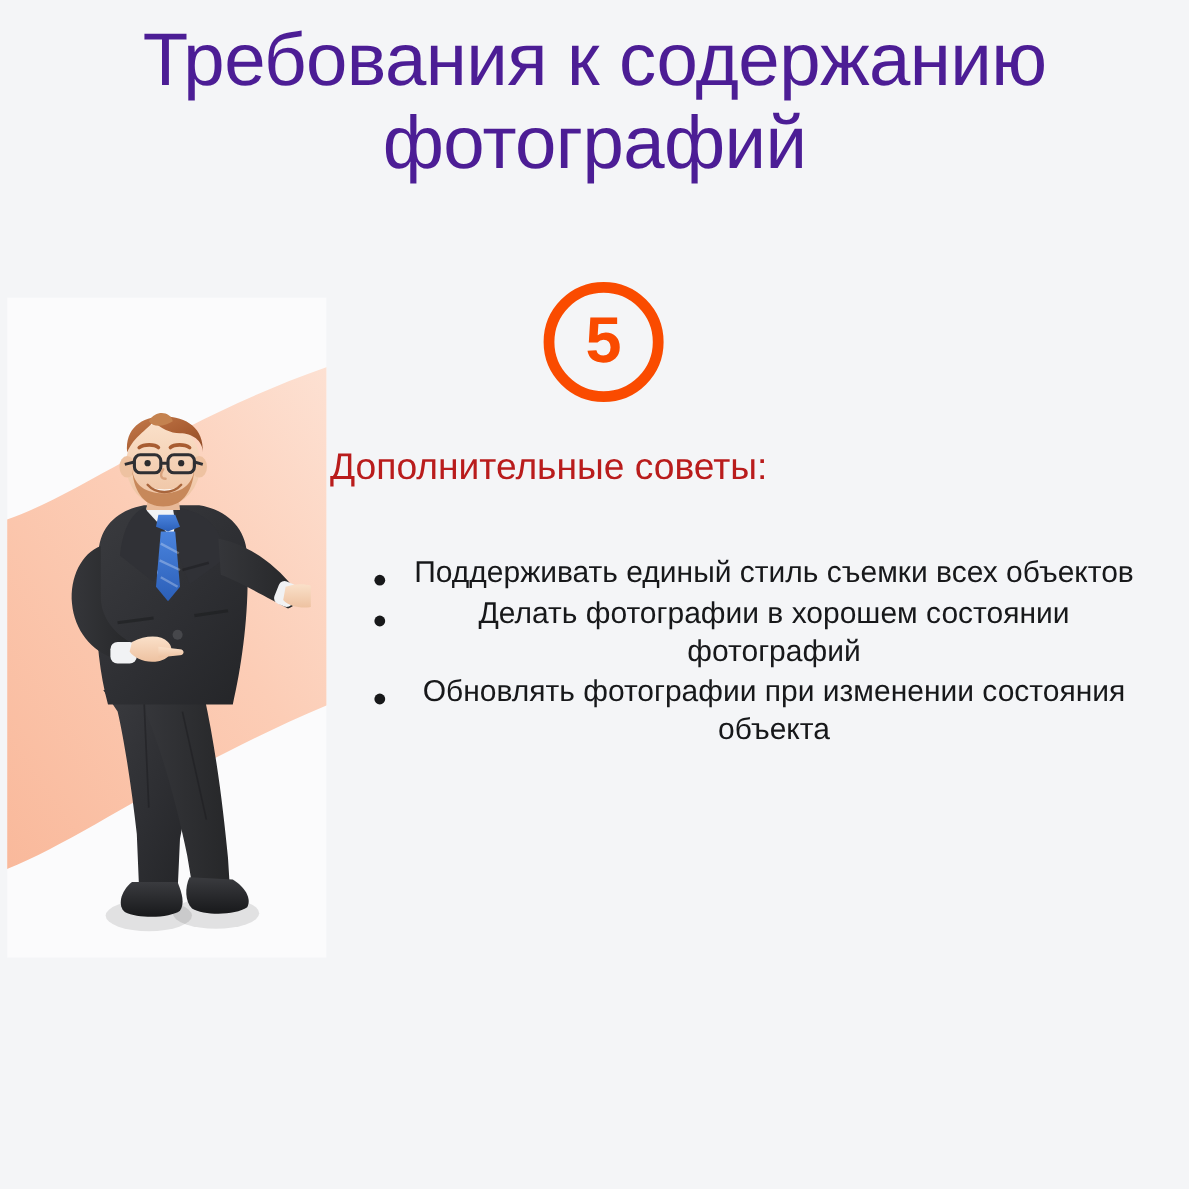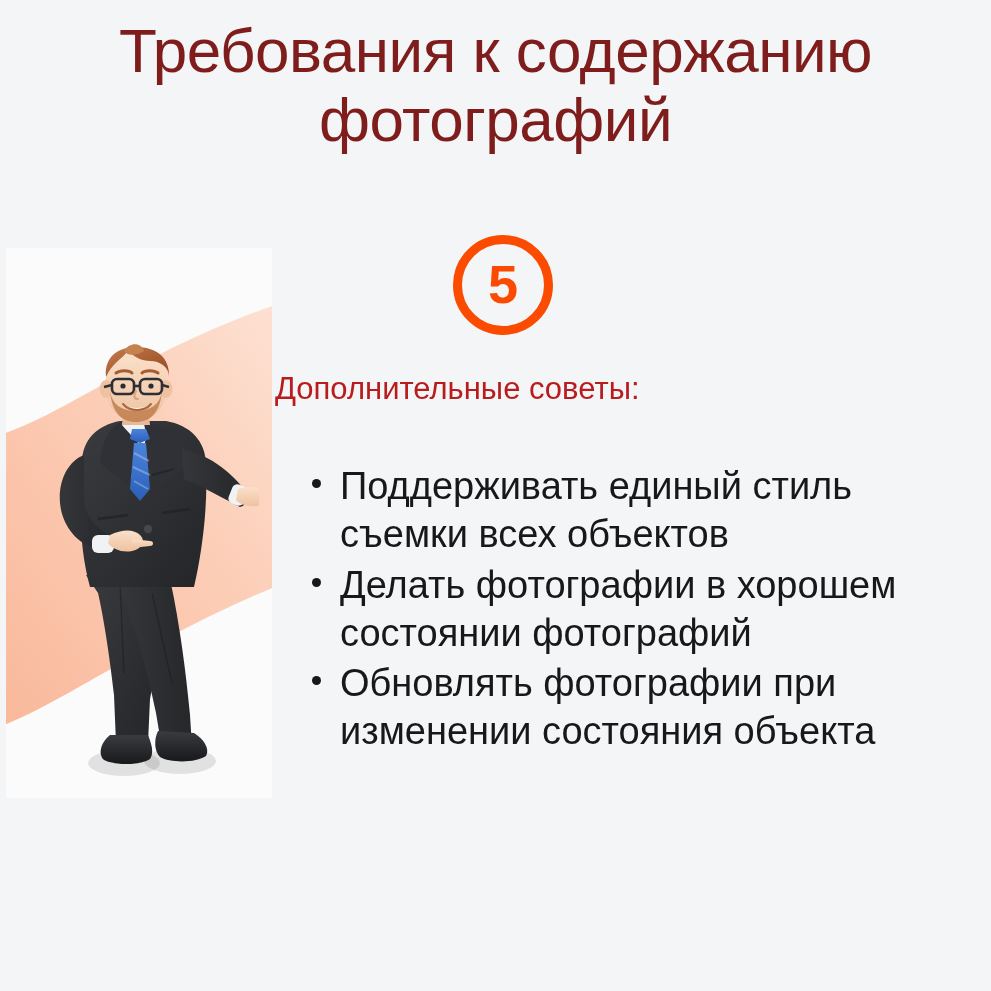--- a/index.html
+++ b/index.html
@@ -26,21 +26,21 @@
     overflow: hidden;
   }
 
   
   .title {
     position: absolute;
     left: 40px;
     top: 16px;
     width: 911px;
     text-align: center;
-    color: #7f1d1d;
+    color: #4c1d95;
     font-size: 62px;
     line-height: 1.12;
     font-weight: 400;
     letter-spacing: -0.5px;
     white-space: pre-line;
   }
 
   
   .badge {
     position: absolute;
@@ -100,24 +100,25 @@
   .tips {
     position: absolute;
     left: 300px;
     top: 462px;
     width: 650px;
     list-style: none;
   }
   .tips li {
     position: relative;
     padding-left: 40px;
-    font-size: 38px;
+    font-size: 25px;
     line-height: 1.27;
     color: #17181a;
     margin-bottom: 2px;
+    text-align: center;
   }
   .tips li .dot {
     position: absolute;
     left: 12px;
     top: 17px;
     width: 9px;
     height: 9px;
     border-radius: 50%;
     background: #17181a;
   }

